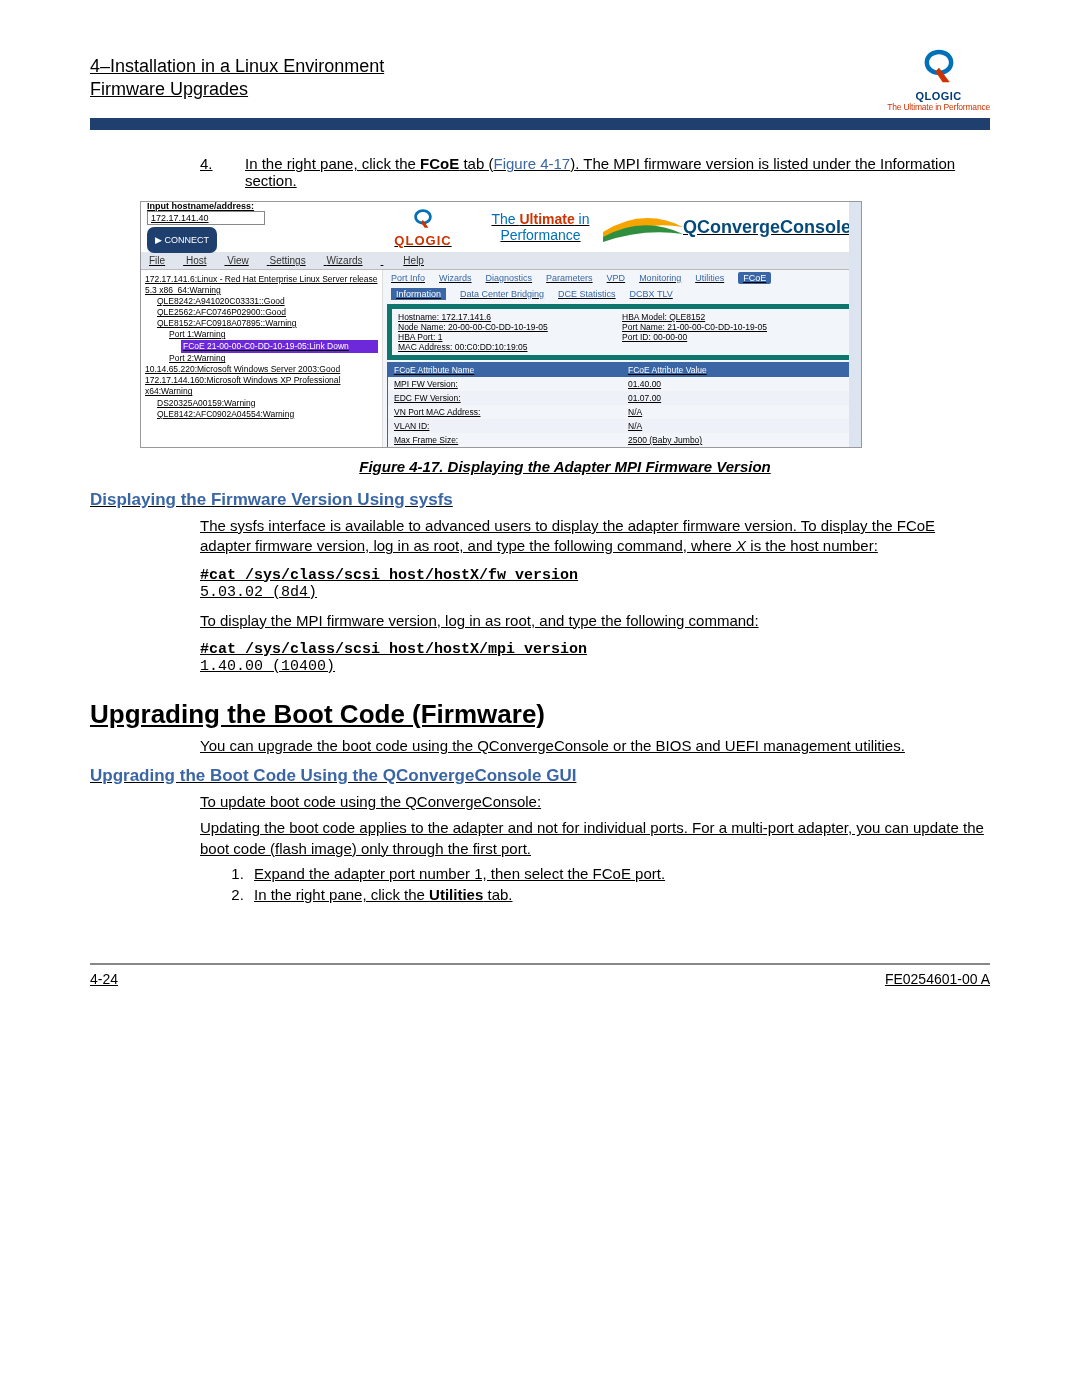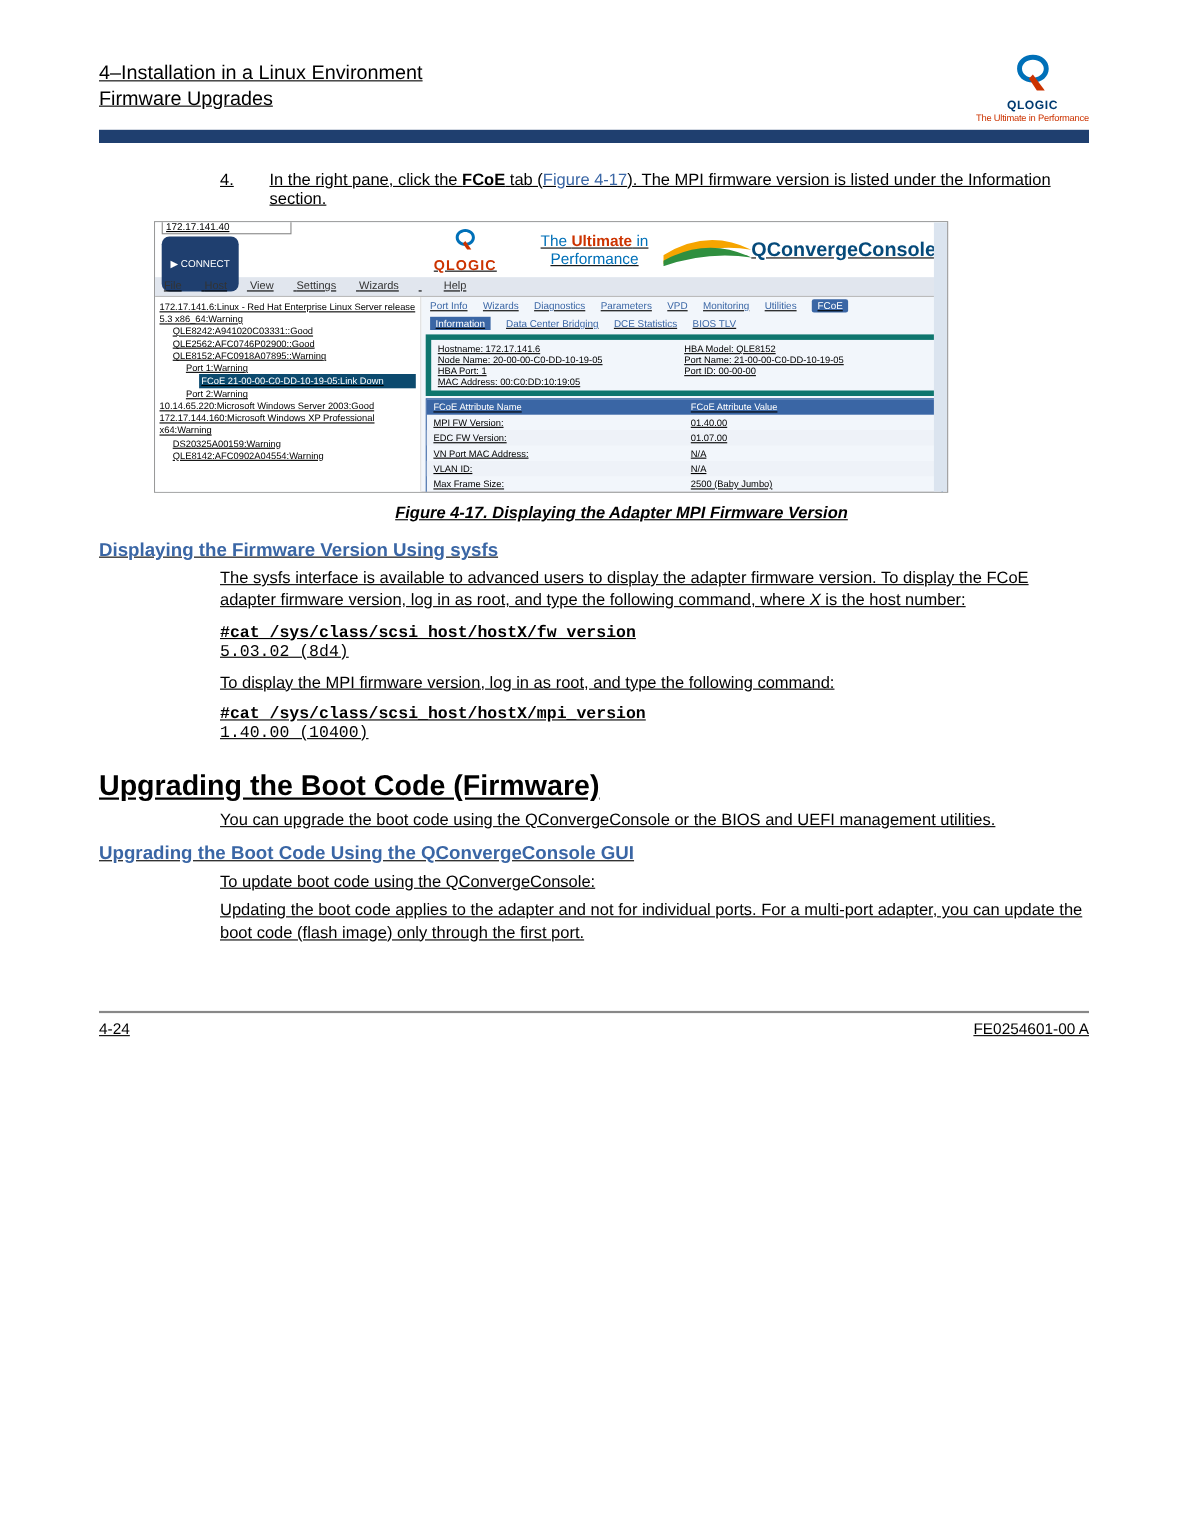--- a/index.html
+++ b/index.html
@@ -73,40 +73,40 @@
     display: flex; justify-content: space-between;
     font-size: 14px; margin: 6px 0 0 0;
   }
 
   
   .fig-topbar {
     display:flex; align-items:center; height:50px; background:#fff;
   }
   .fig-leftcol { width:215px; padding:4px 6px; font-size:9px; }
   .fig-connect {
-    background:#1f3f6f; color:#fff; font-size:9px; padding:20px 8px;
+    background:#1f3f6f; color:#fff; font-size:9px; padding:8px 8px;
     border-radius:7px; display:inline-block; margin-top:2px;
   }
   .fig-qlogic { width:110px; text-align:center; }
   .fig-qlogic .ql { font-size:13px; font-weight:bold; color:#c30; letter-spacing:1px; }
   .fig-midtxt { flex:1; font-size:14px; color:#666; text-align:center; }
   .fig-qcc { font-size:18px; color:#064a7a; font-weight:bold; padding-right:10px; }
   .fig-swoosh { width:80px; height:30px; position:relative; }
   .fig-swoosh svg { width:100%; height:100%; }
   .fig-menubar {
     background:#e1e6ee; padding:3px 8px; font-size:10px; color:#333;
     border-bottom:1px solid #bbb;
   }
   .fig-menubar span { margin-right:18px; }
   .fig-body { display:flex;justify-content:space-between; }
   .fig-tree {
     width:233px; padding:4px 4px; font-size:8.5px; color:#000;
     line-height:1.3; background:#fff; border-right:1px solid #ddd;
   }
-  .fig-tree .hl { background:#0c4a6e; color:#fff; padding:1px 2px; }
+  .fig-tree .hl { background:#6d28d9; color:#fff; padding:1px 2px; }
   .fig-tree .ind1 { margin-left:12px; }
   .fig-tree .ind2 { margin-left:24px; }
   .fig-tree .ind3 { margin-left:36px; }
   .fig-right { flex:1; padding:0 4px 4px 4px; font-size:9px; }
   .fig-tabs1, .fig-tabs2 { color:#3a66a5; padding:3px 4px; }
   .fig-tabs1 span, .fig-tabs2 span { margin-right:14px; font-size:9px; }
   .fig-tabs1 .active { background:#3a66a5; color:#fff; padding:1px 5px; border-radius:2px; }
   .fig-tabs2 .active { background:#3a66a5; color:#fff; padding:1px 5px; }
   .fig-info {
     border:5px solid #0f766e; display:flex; font-size:8.5px; padding:3px 6px;
@@ -199,21 +199,21 @@
             <div class="ind2">Port 1:Warning</div>
             <div class="ind3 hl">FCoE 21-00-00-C0-DD-10-19-05:Link Down</div>
             <div class="ind2">Port 2:Warning</div>
             <div class="">10.14.65.220:Microsoft Windows Server 2003:Good</div>
             <div class="">172.17.144.160:Microsoft Windows XP Professional x64:Warning</div>
             <div class="ind1">DS20325A00159:Warning</div>
             <div class="ind1">QLE8142:AFC0902A04554:Warning</div>
           </div>
         <div class="fig-right">
           <div class="fig-tabs1" id="tabs1"><span>Port Info</span><span>Wizards</span><span>Diagnostics</span><span>Parameters</span><span>VPD</span><span>Monitoring</span><span>Utilities</span><span class="active">FCoE</span></div>
-          <div class="fig-tabs2" id="tabs2"><span class="active">Information</span><span>Data Center Bridging</span><span>DCE Statistics</span><span>BIOS TLV</span></div>
+          <div class="fig-tabs2" id="tabs2"><span class="active">Information</span><span>Data Center Bridging</span><span>DCE Statistics</span><span>DCBX TLV</span></div>
           <div class="fig-info">
             <div class="fig-info-col" id="info-left">
                 <div>Hostname:        172.17.141.6</div>
                 <div>Node Name:   20-00-00-C0-DD-10-19-05</div>
                 <div>HBA Port:        1</div>
                 <div>MAC Address: 00:C0:DD:10:19:05</div>
               </div>
             <div class="fig-info-col" id="info-right">
                 <div>HBA Model:    QLE8152</div>
                 <div>Port Name:    21-00-00-C0-DD-10-19-05</div>
@@ -276,20 +276,26 @@
       <div class="mono">1.40.00 (10400)</div>
     </div>
 
     <div class="h2black">Upgrading the Boot Code (Firmware)</div>
     <p>You can upgrade the boot code using the QConvergeConsole or the BIOS and UEFI management utilities.</p>
 
     <div class="h3blue">Upgrading the Boot Code Using the QConvergeConsole GUI</div>
     <p>To update boot code using the QConvergeConsole:</p>
     <p>Updating the boot code applies to the adapter and not for individual ports. For a multi-port adapter, you can update the boot code (flash image) only through the first port.</p>
 
+    <ol class="steps">
+      <li>Expand the adapter port number 1, then select the FCoE port.</li>
+      <li>
+        <span>In the right pane, click the </span><span class="bold">Utilities</span><span> tab.</span>
+      </li>
+    </ol>
   </div>
 
   <div class="footer-rule"></div>
   <div class="footer">
     <div>4-24</div>
     <div>FE0254601-00 A</div>
   </div>
 </div>
 
 </body></html>

